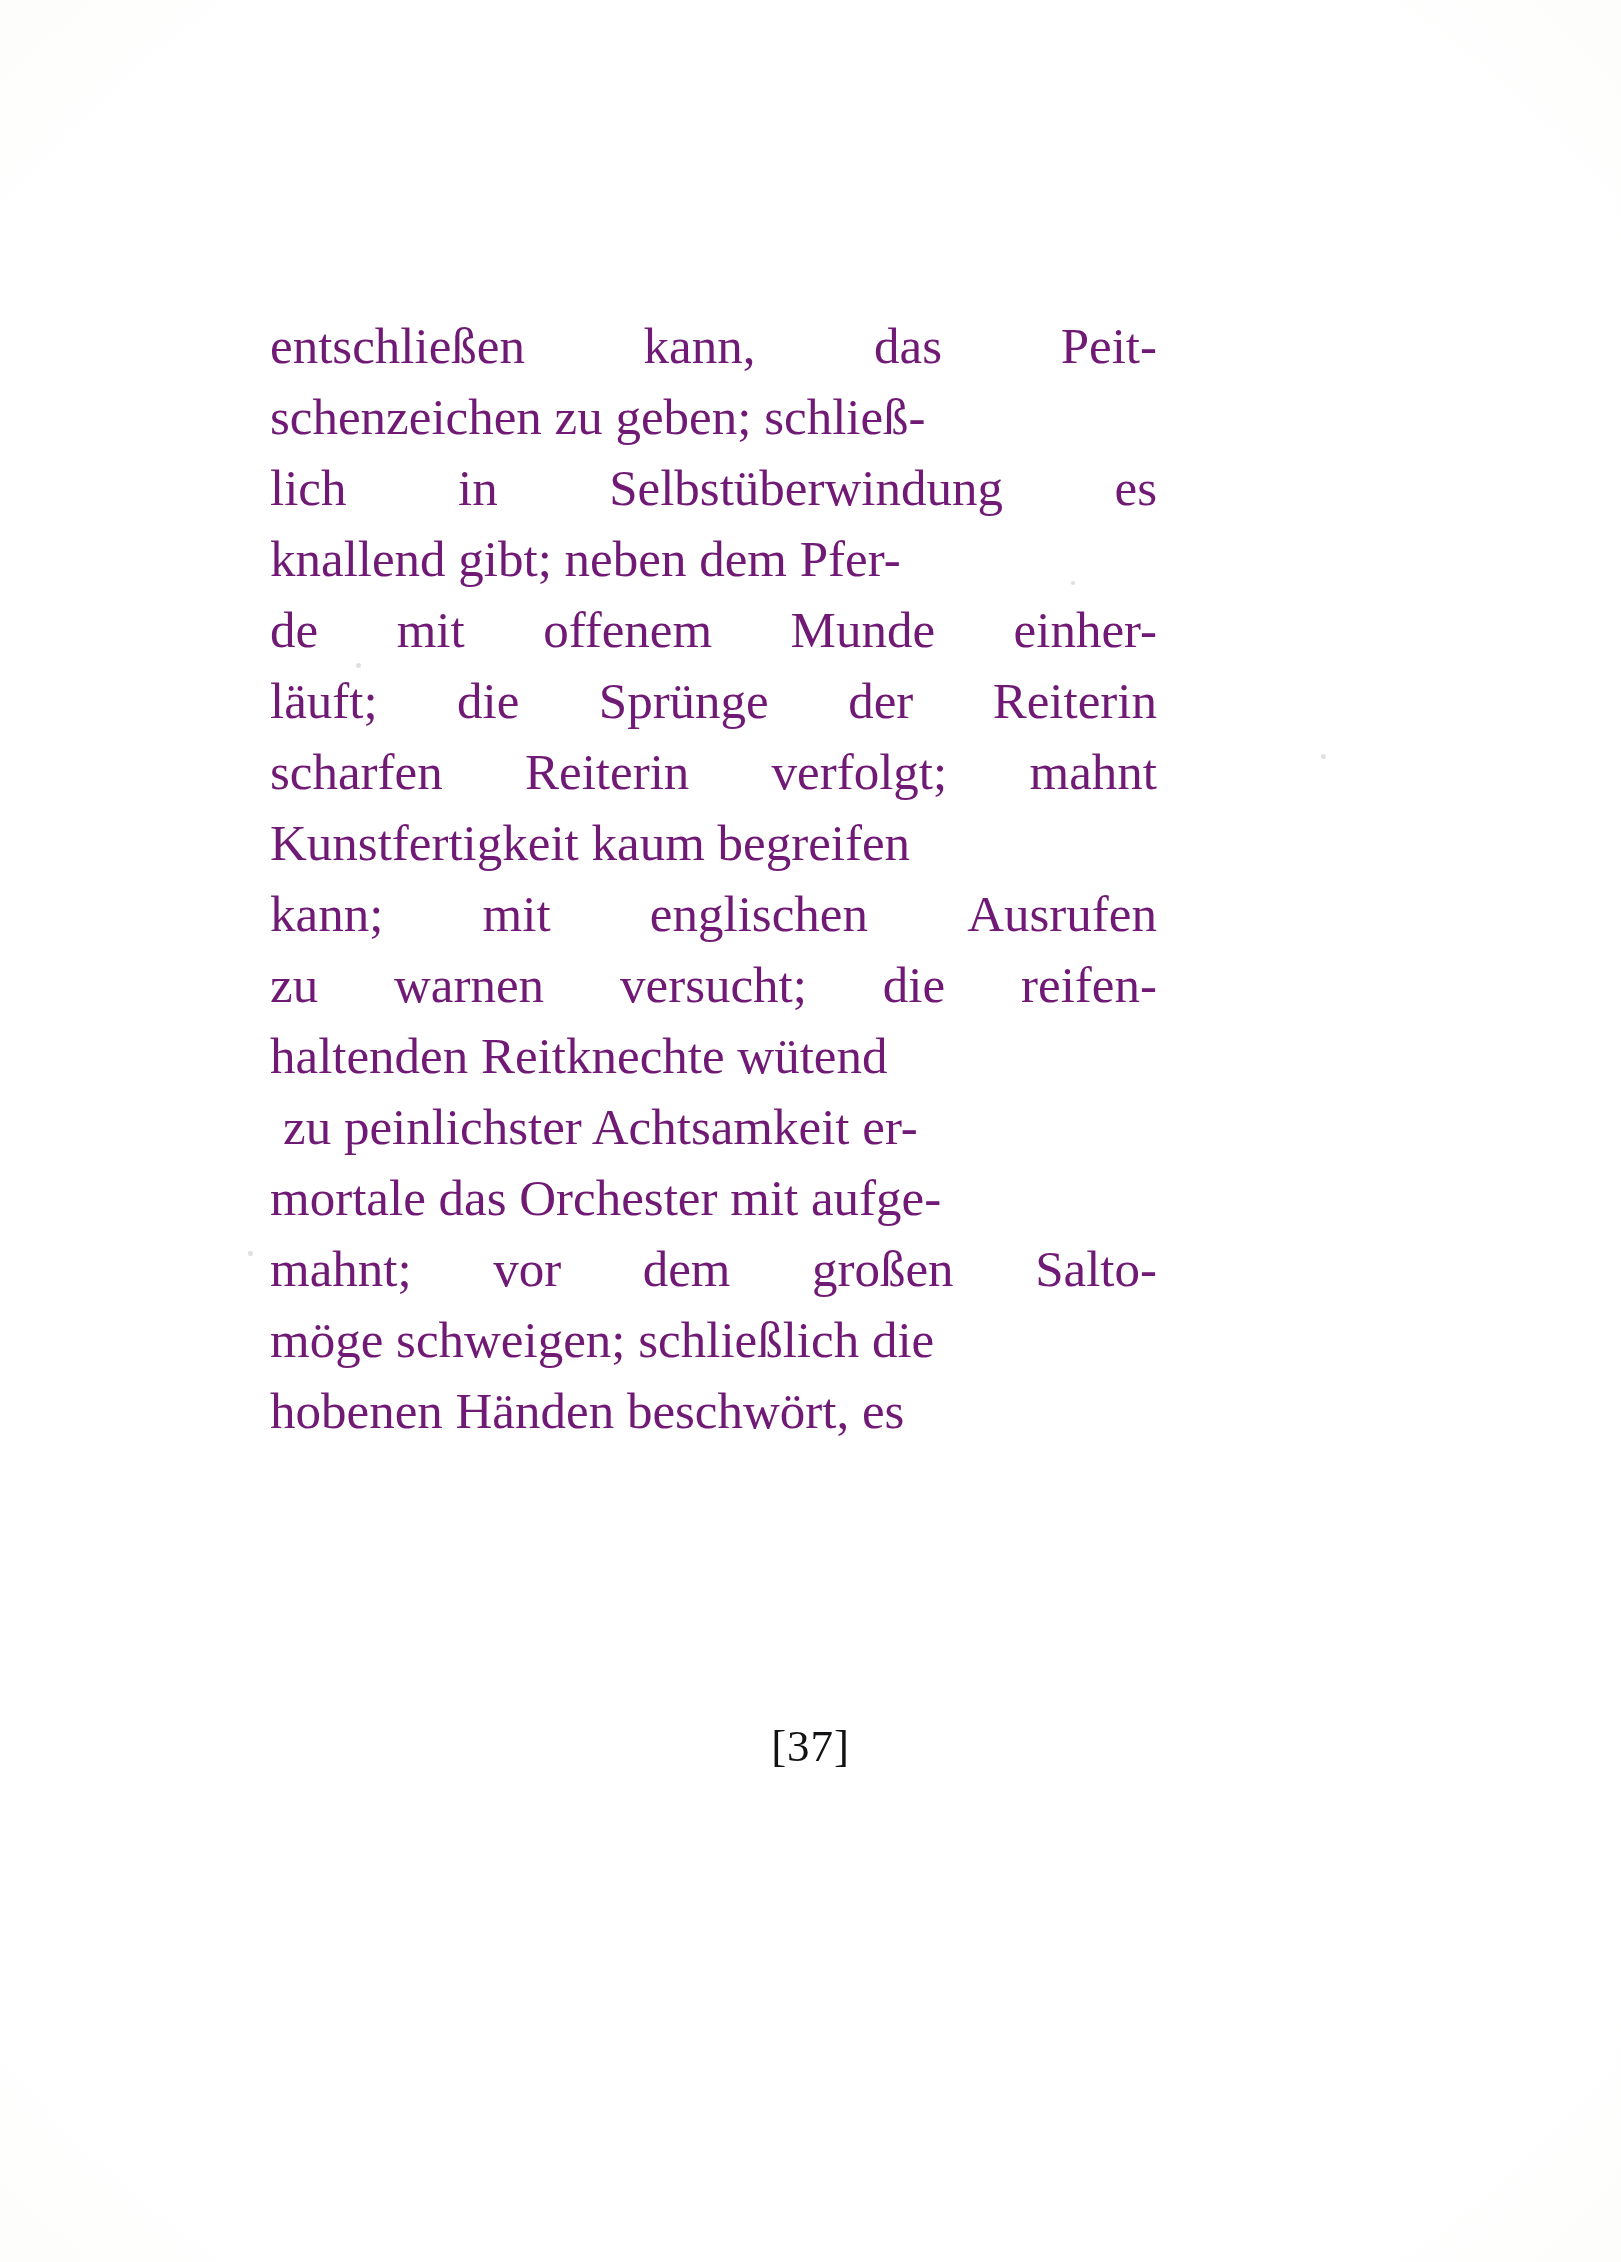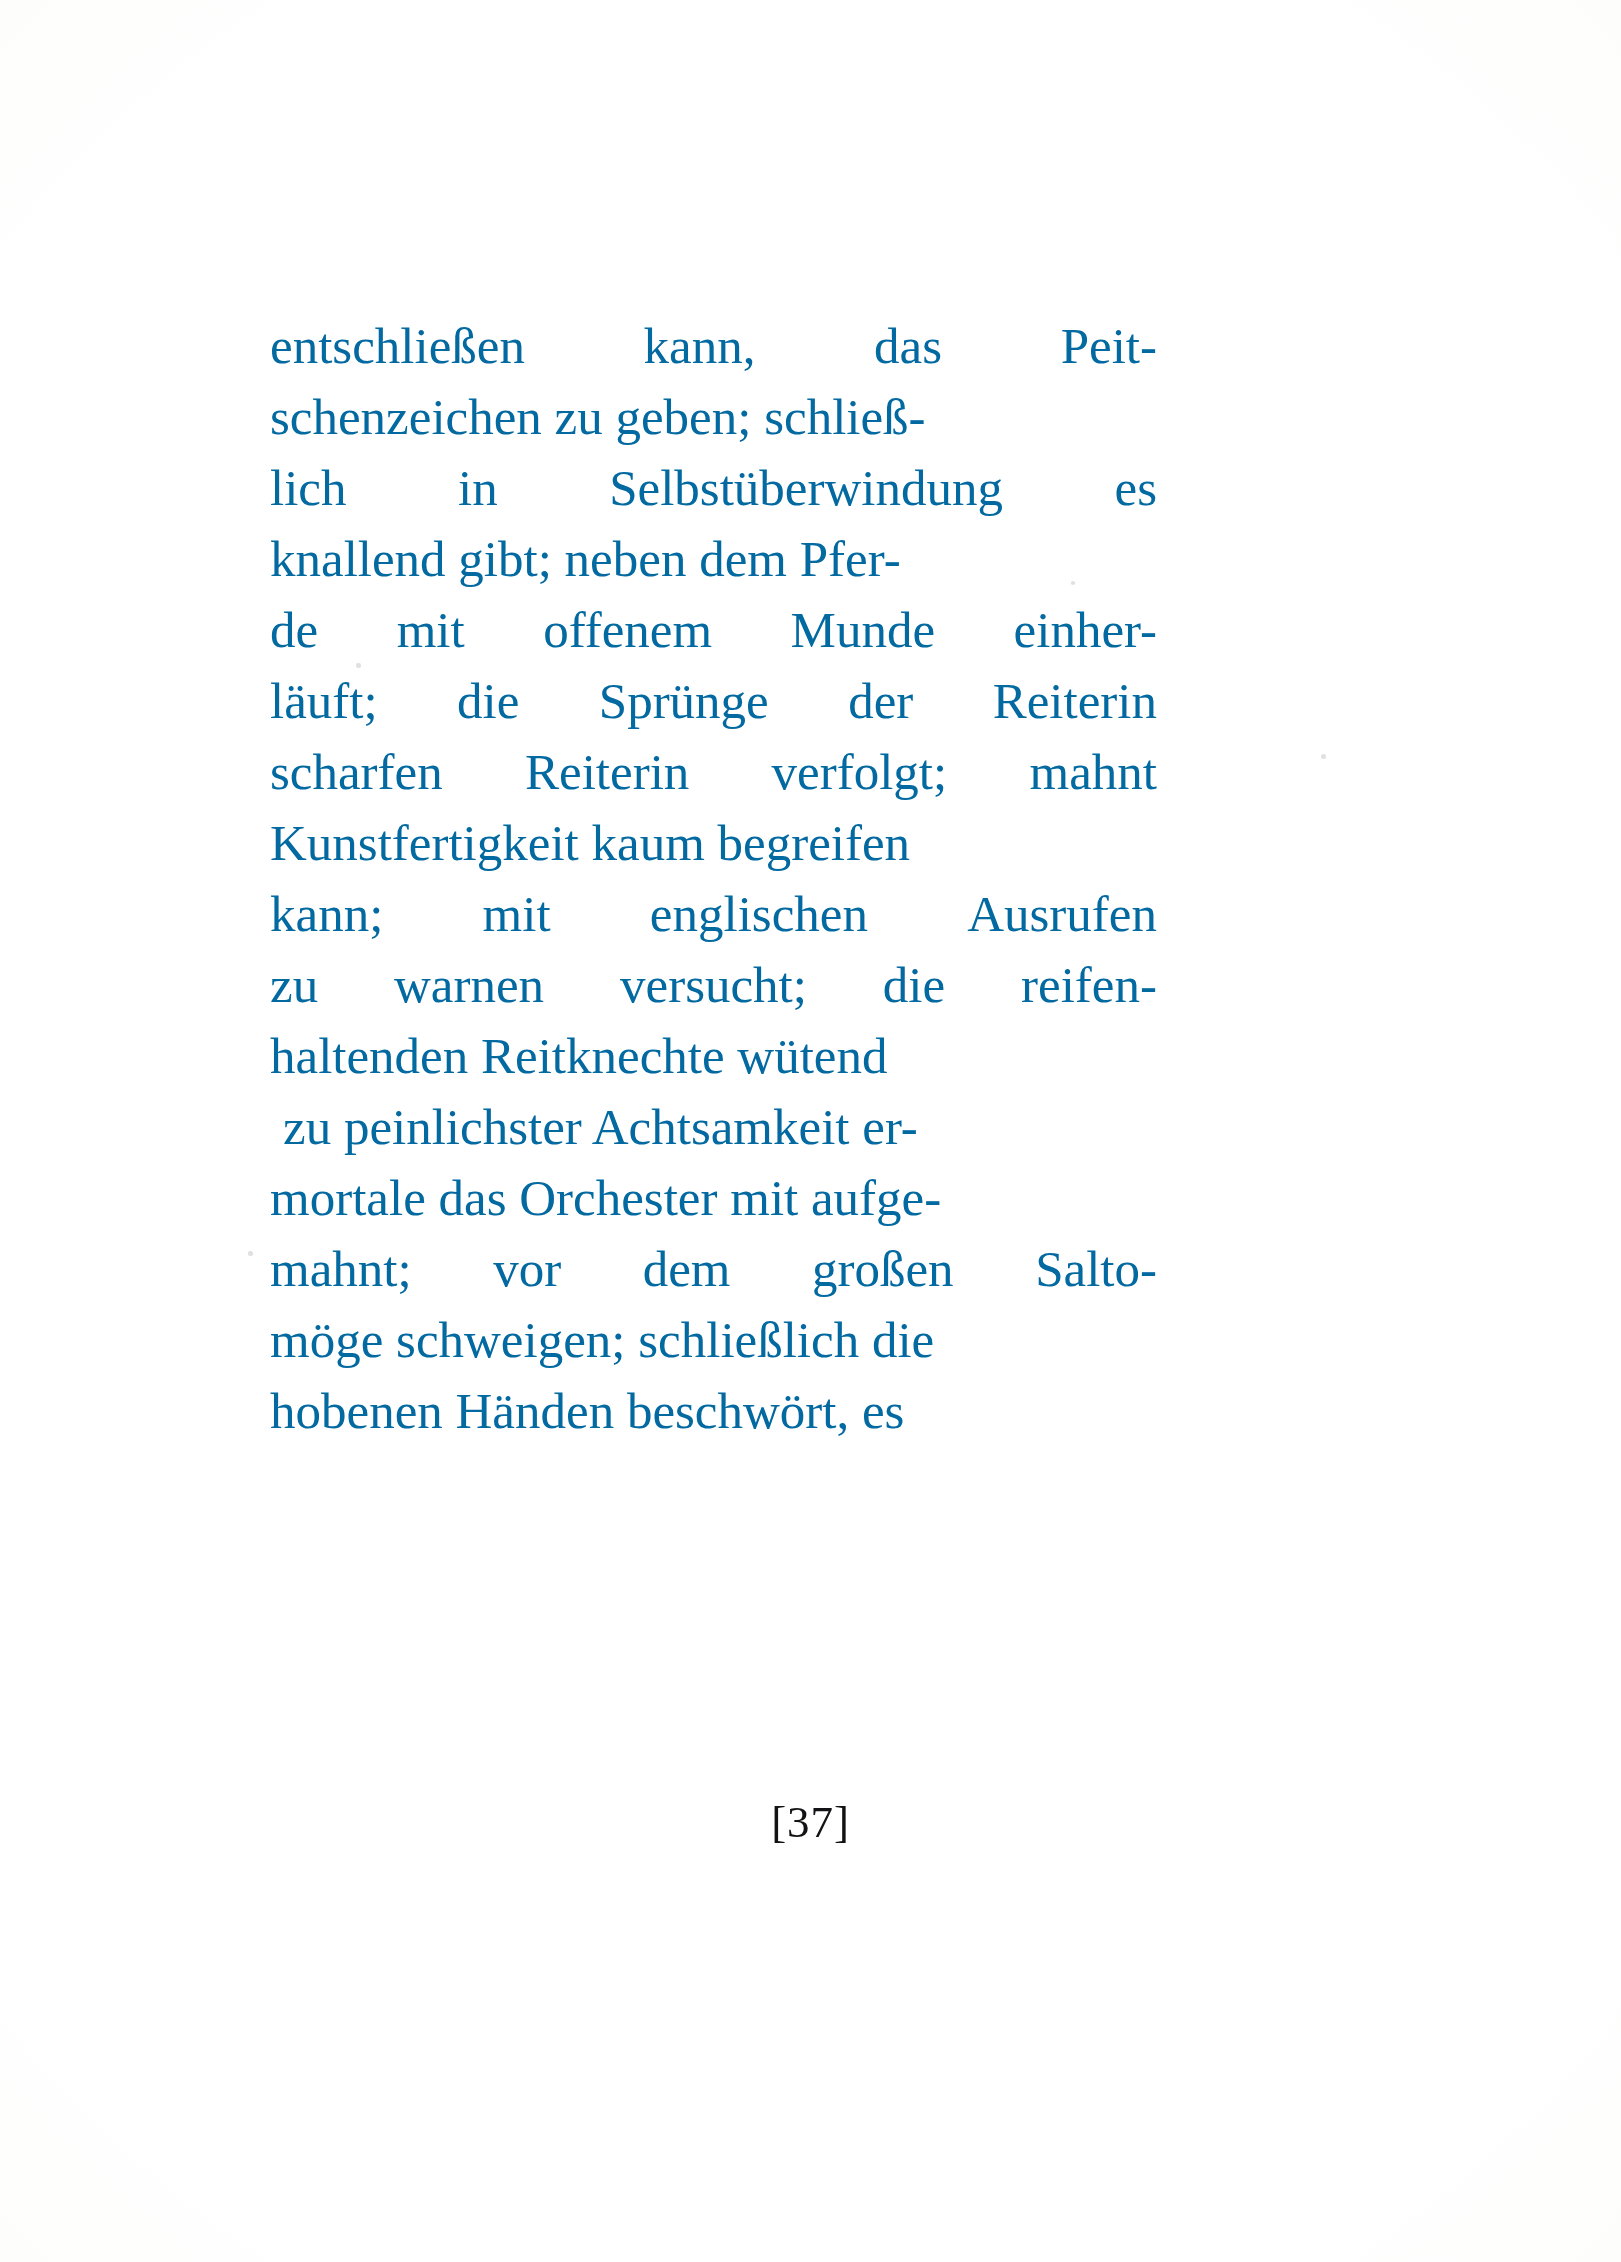--- a/index.html
+++ b/index.html
@@ -32,40 +32,40 @@
   }
   .text-block {
     position: absolute;
     left: 270px;
     top: 311px;
     width: 887px;
   }
   .line {
     font-size: 51px;
     line-height: 71px;
-    color: #0369a1;
+    color: #701a75;
     white-space: nowrap;
     letter-spacing: 0px;
     height: 71px;
     display: flex;
     align-items: baseline;
   }
   
   .line.just {
     display: flex;
     justify-content: space-between;
     width: 887px;
   }
   .line span.w {
     display: inline-block;
   }
   .folio {
     position: absolute;
     left: 0;
-    top: 1796px;
+    top: 1720px;
     width: 1621px;
     text-align: center;
     font-size: 45px;
     color: #131215;
     letter-spacing: 0.9px;
   }
   
   .speck {
     position: absolute;
     background: #c9c7c2;

